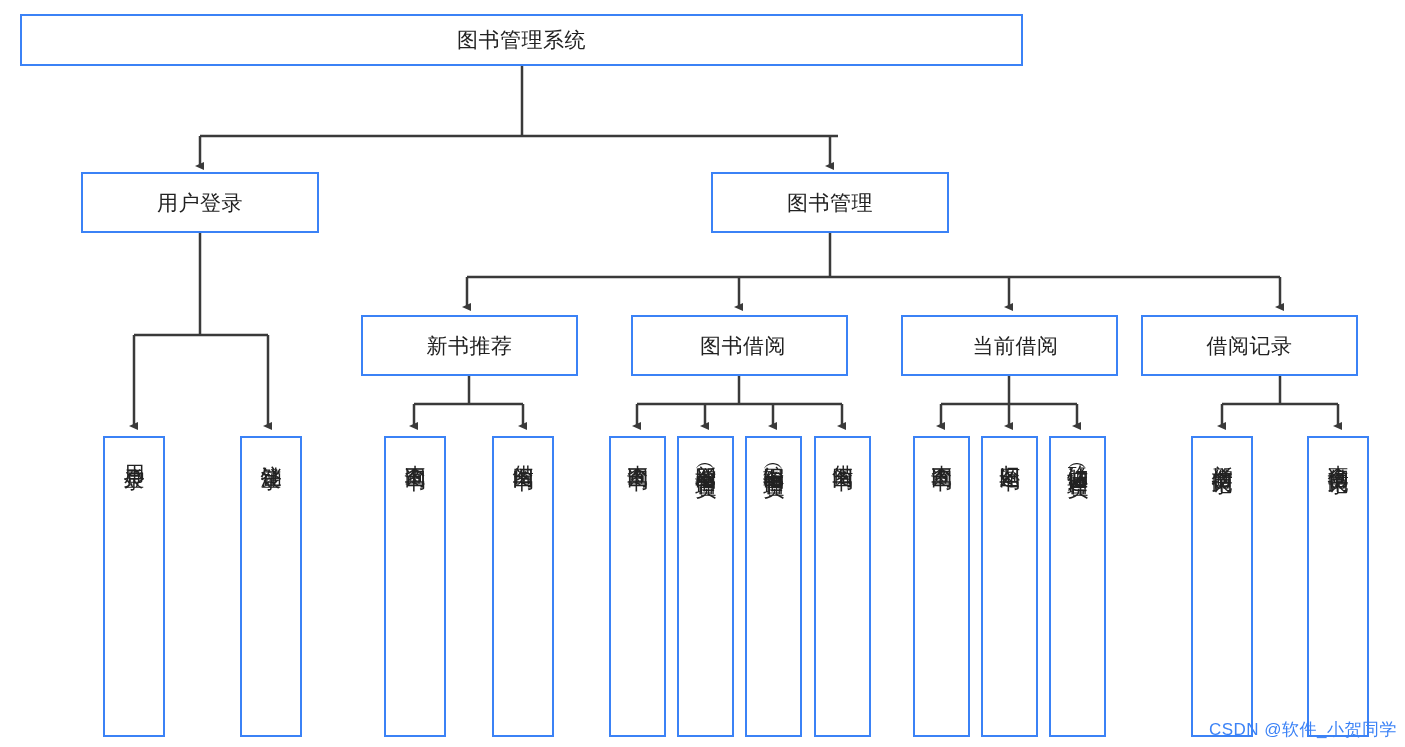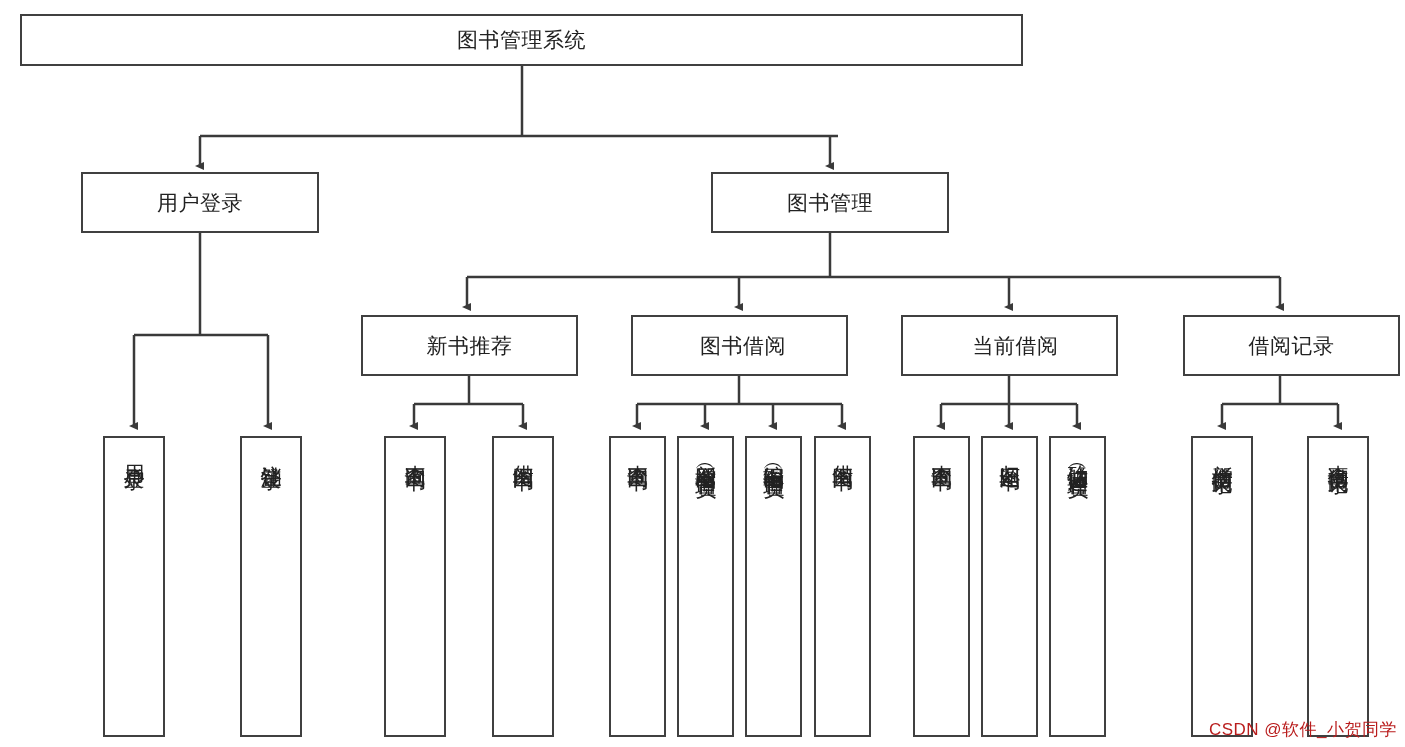--- a/index.html
+++ b/index.html
@@ -22,21 +22,21 @@
     left: 0;
     top: 0;
     width: 1405px;
     height: 747px;
     pointer-events: none;
   }
   .node {
     position: absolute;
     box-sizing: border-box;
     background: #ffffff;
-    border: 2px solid #404040;
+    border: 2px solid #3b82f6;
     display: flex;
     align-items: center;
     justify-content: center;
     color: #222222;
     z-index: 2;
   }
   .node.h {
     font-size: 21px;
     line-height: 1.2;
     letter-spacing: 0.5px;
@@ -53,21 +53,21 @@
     text-orientation: upright;
     white-space: nowrap;
     display: block;
     letter-spacing: 2px;
   }
   .watermark {
     position: absolute;
     right: 8px;
     bottom: 6px;
     font-size: 17px;
-    color: #b91c1c;
+    color: #3b82f6;
     letter-spacing: 0.5px;
     z-index: 3;
     white-space: nowrap;
   }
 </style>
 </head>
 <body>
 
 <div id="canvas">
 
@@ -134,21 +134,21 @@
 
   <div class="node h" style="left:711px; top:172px; width:238px; height:61px;">
     <span>图书管理</span>
   </div>
   <div class="node h" style="left:631px; top:315px; width:217px; height:61px;padding-left:7px;">
     <span>图书借阅</span>
   </div>
   <div class="node h" style="left:901px; top:315px; width:217px; height:61px;padding-left:12px;">
     <span>当前借阅</span>
   </div>
-  <div class="node h" style="left:1183px; top:315px; width:217px; height:61px;text-align:right;">
+  <div class="node h" style="left:1141px; top:315px; width:217px; height:61px;text-align:right;">
     <span>借阅记录</span>
   </div>
 
   <div class="node v" style="left:103px; top:436px; width:62px; height:301px;">
     <span class="vtext">用户登录</span>
   </div>
   <div class="node v" style="left:240px; top:436px; width:62px; height:301px;">
     <span class="vtext">注销登录</span>
   </div>
 

